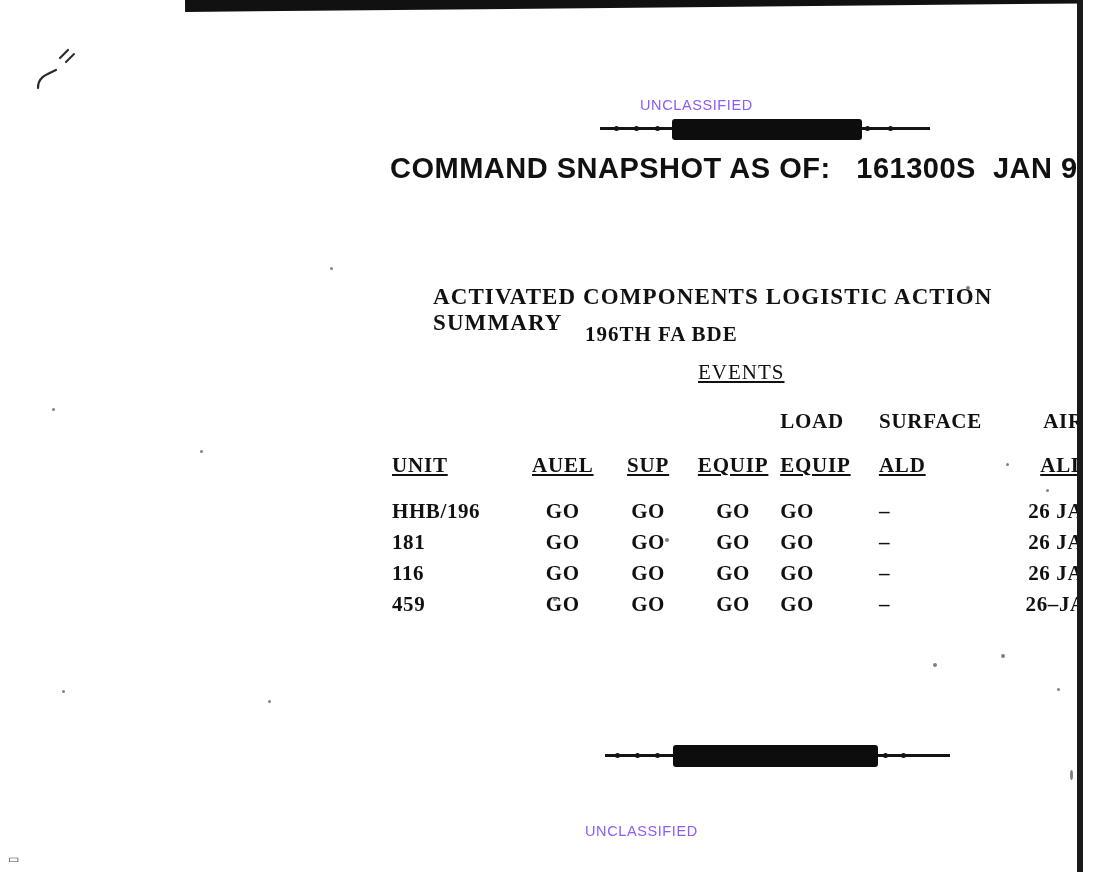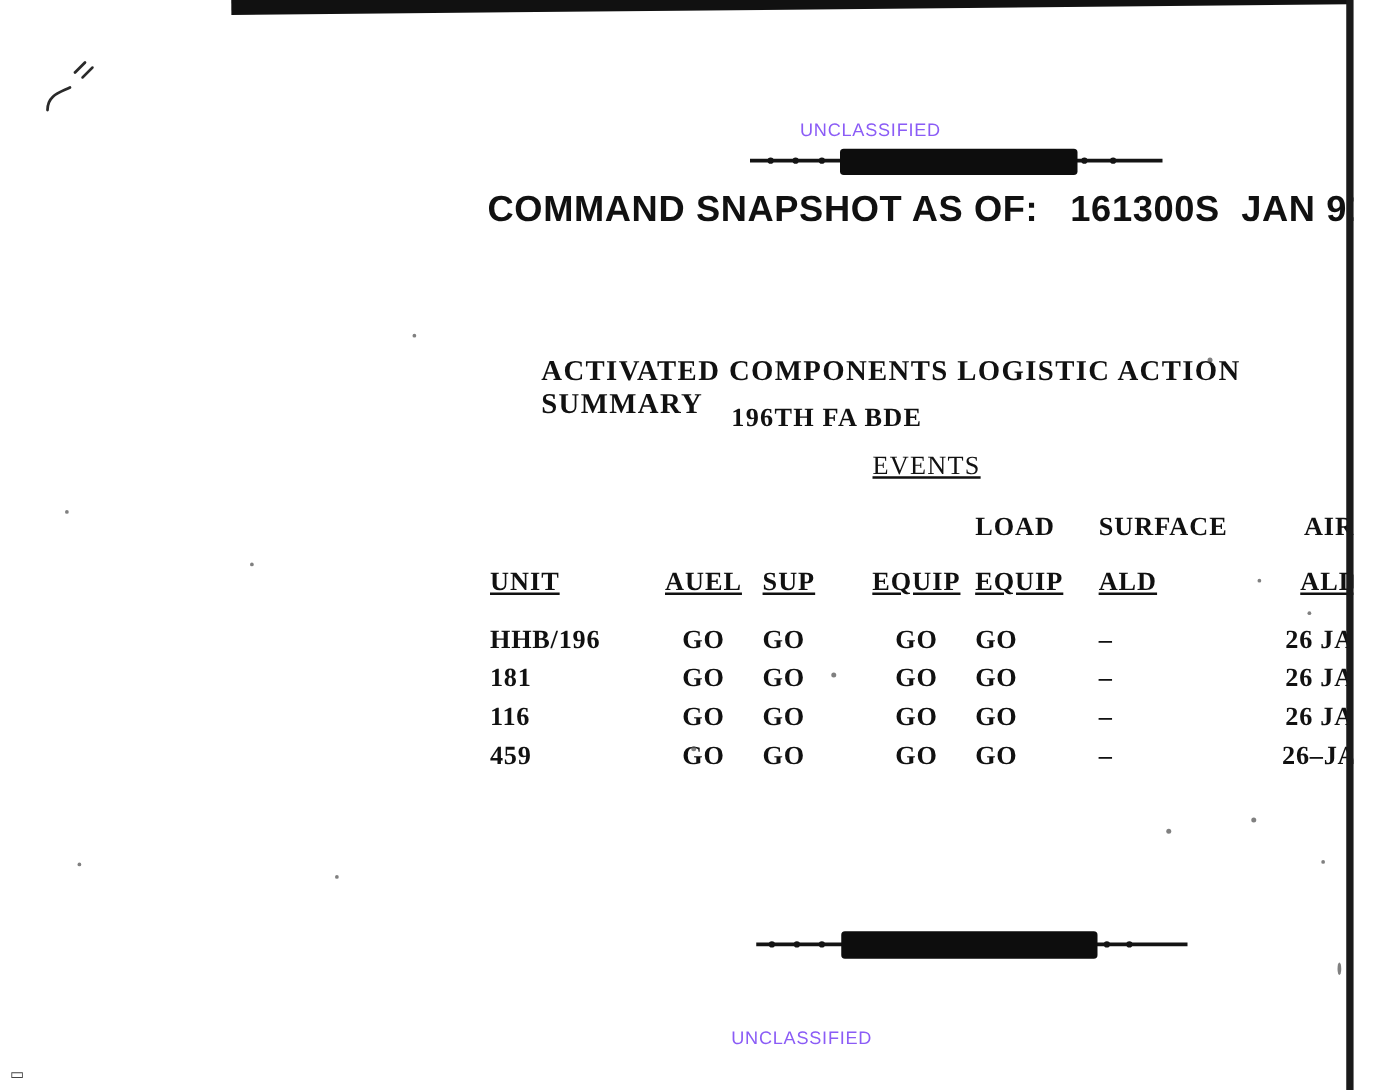--- a/index.html
+++ b/index.html
@@ -166,21 +166,21 @@
     display: inline-block;
   }
   table.snapshot td {
     padding: 3px 0 3px 0;
     letter-spacing: 0.6px;
     white-space: nowrap;
     font-weight: bold;
   }
   .col-unit { width: 140px; text-align: left; padding-left: 12px !important; }
   .col-equip { width: 110px; text-align: center; }
-  .col-sup { width: 92px; text-align: left; }
+  .col-sup { width: 92px; text-align: center; }
   .col-auel { width: 105px; text-align: center; }
   .col-loadplan { width: 112px; text-align: left; }
   .col-surface { width: 140px; text-align: left; }
   .col-air { width: 130px; text-align: center; }
 
   .dash { font-size: 21px; }
 
   
   .speck {
     position: absolute;

